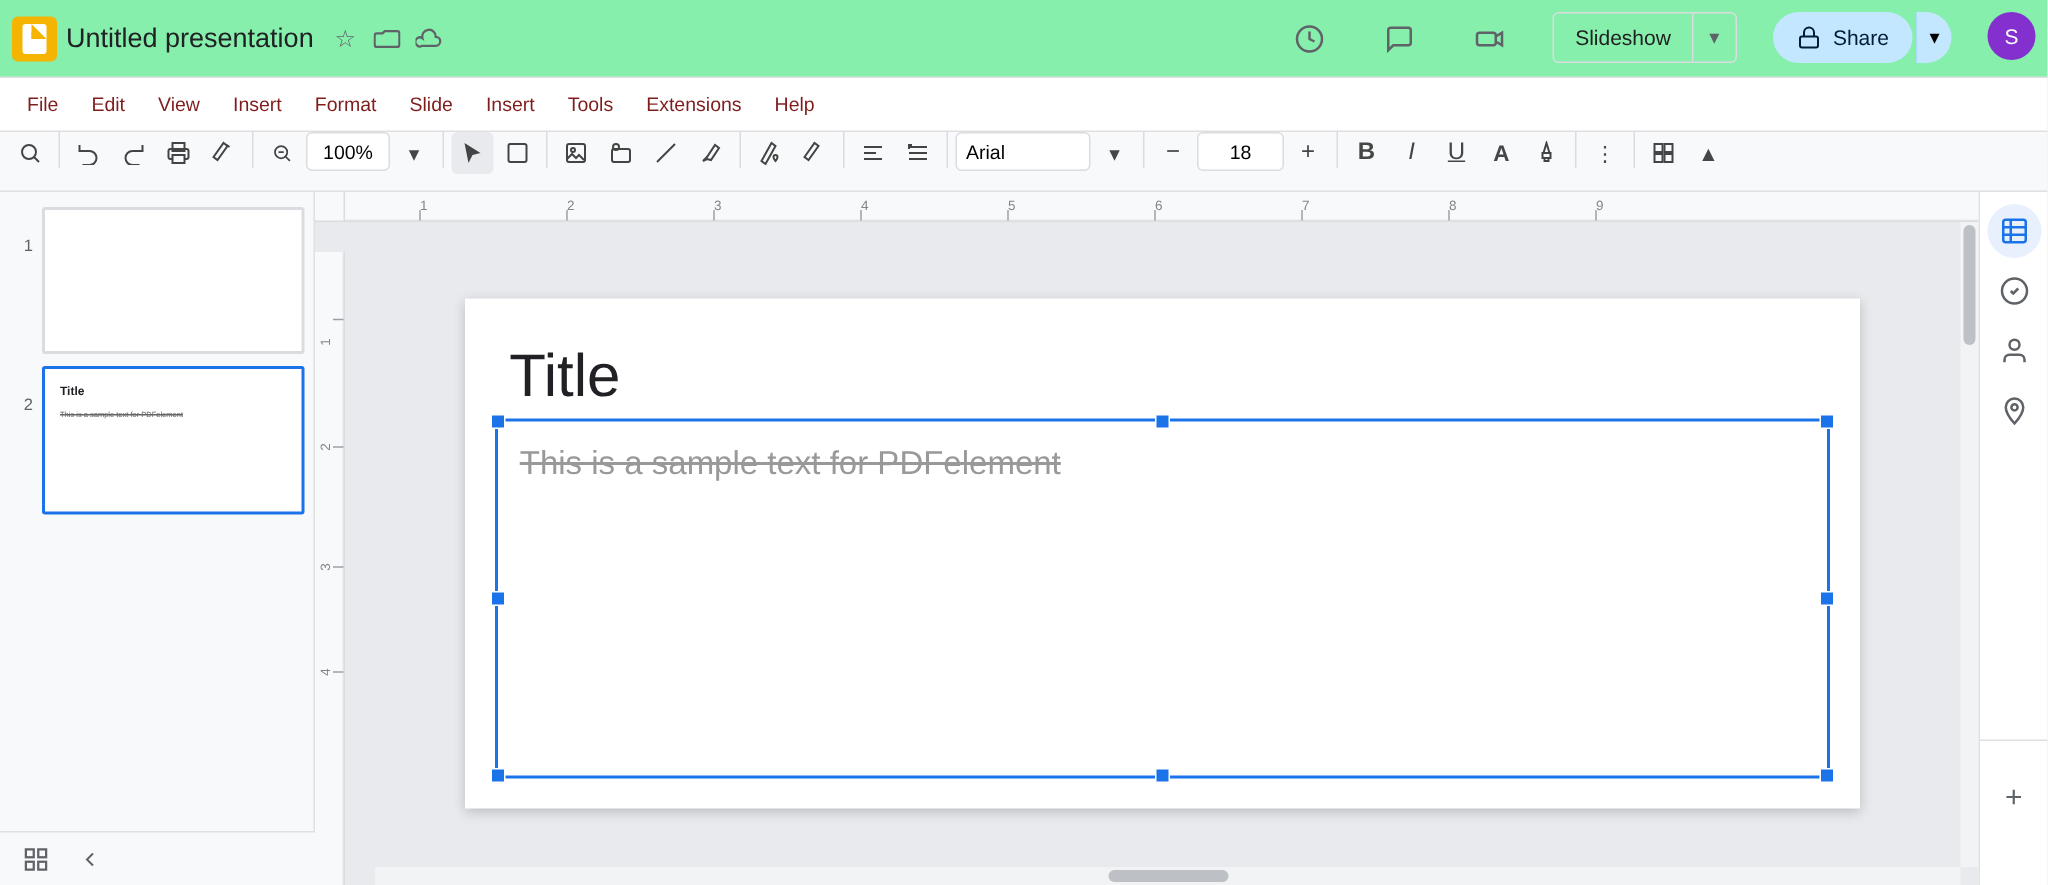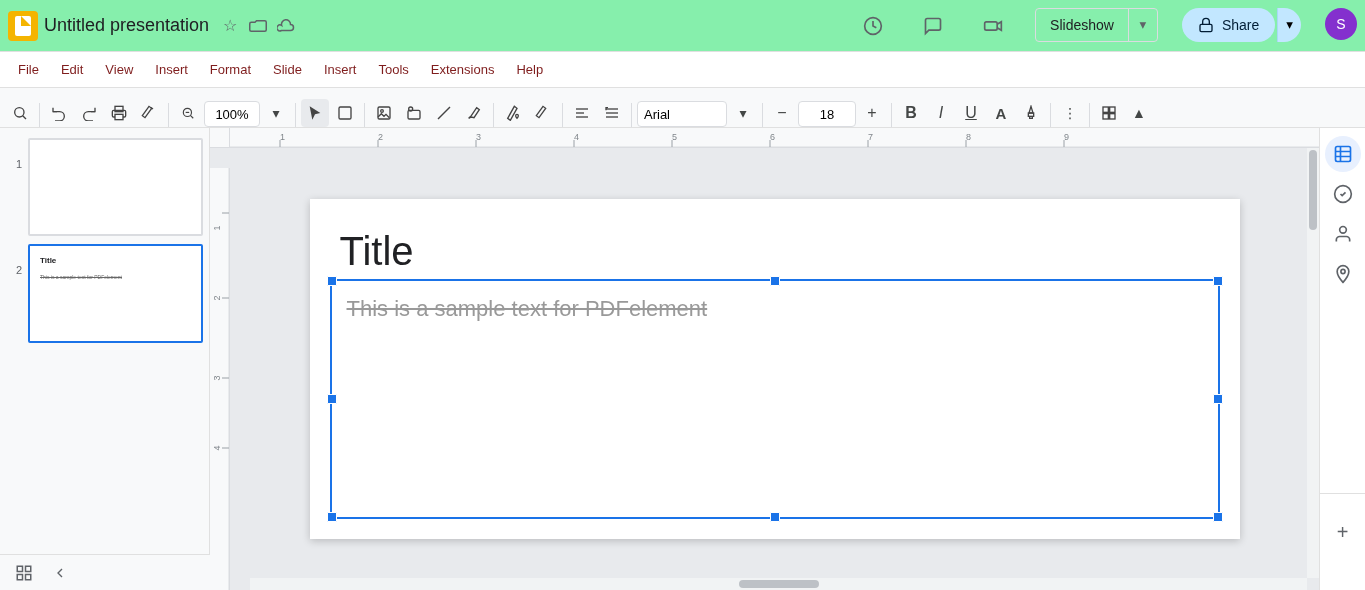--- a/index.html
+++ b/index.html
@@ -135,21 +135,21 @@
       font-size: 13px;
       color: #7f1d1d;
       cursor: pointer;
       border-radius: 4px;
       white-space: nowrap;
     }
 
     
     #toolbar {
       display: flex;
-      align-items: flex-end;
+      align-items: flex-start;
       height: 40px;
       background: #f8f9fa;
       padding: 0 6px;
       gap: 2px;
       border-bottom: 1px solid #e0e0e0;
     }
     .tb-btn {
       min-width: 28px; height: 28px;
       display: flex; align-items: center; justify-content: center;
       cursor: pointer;

